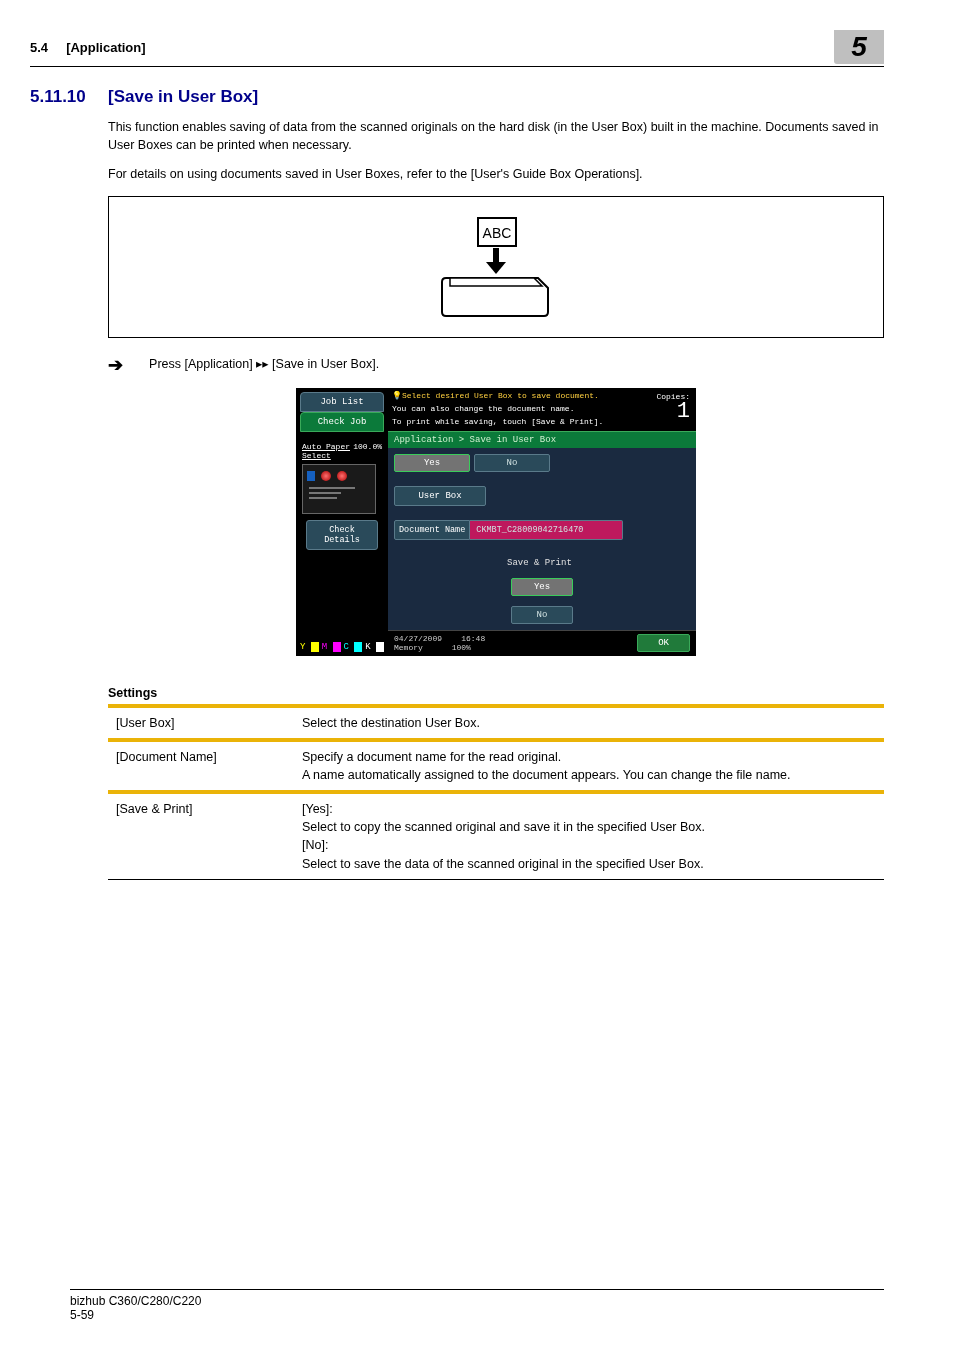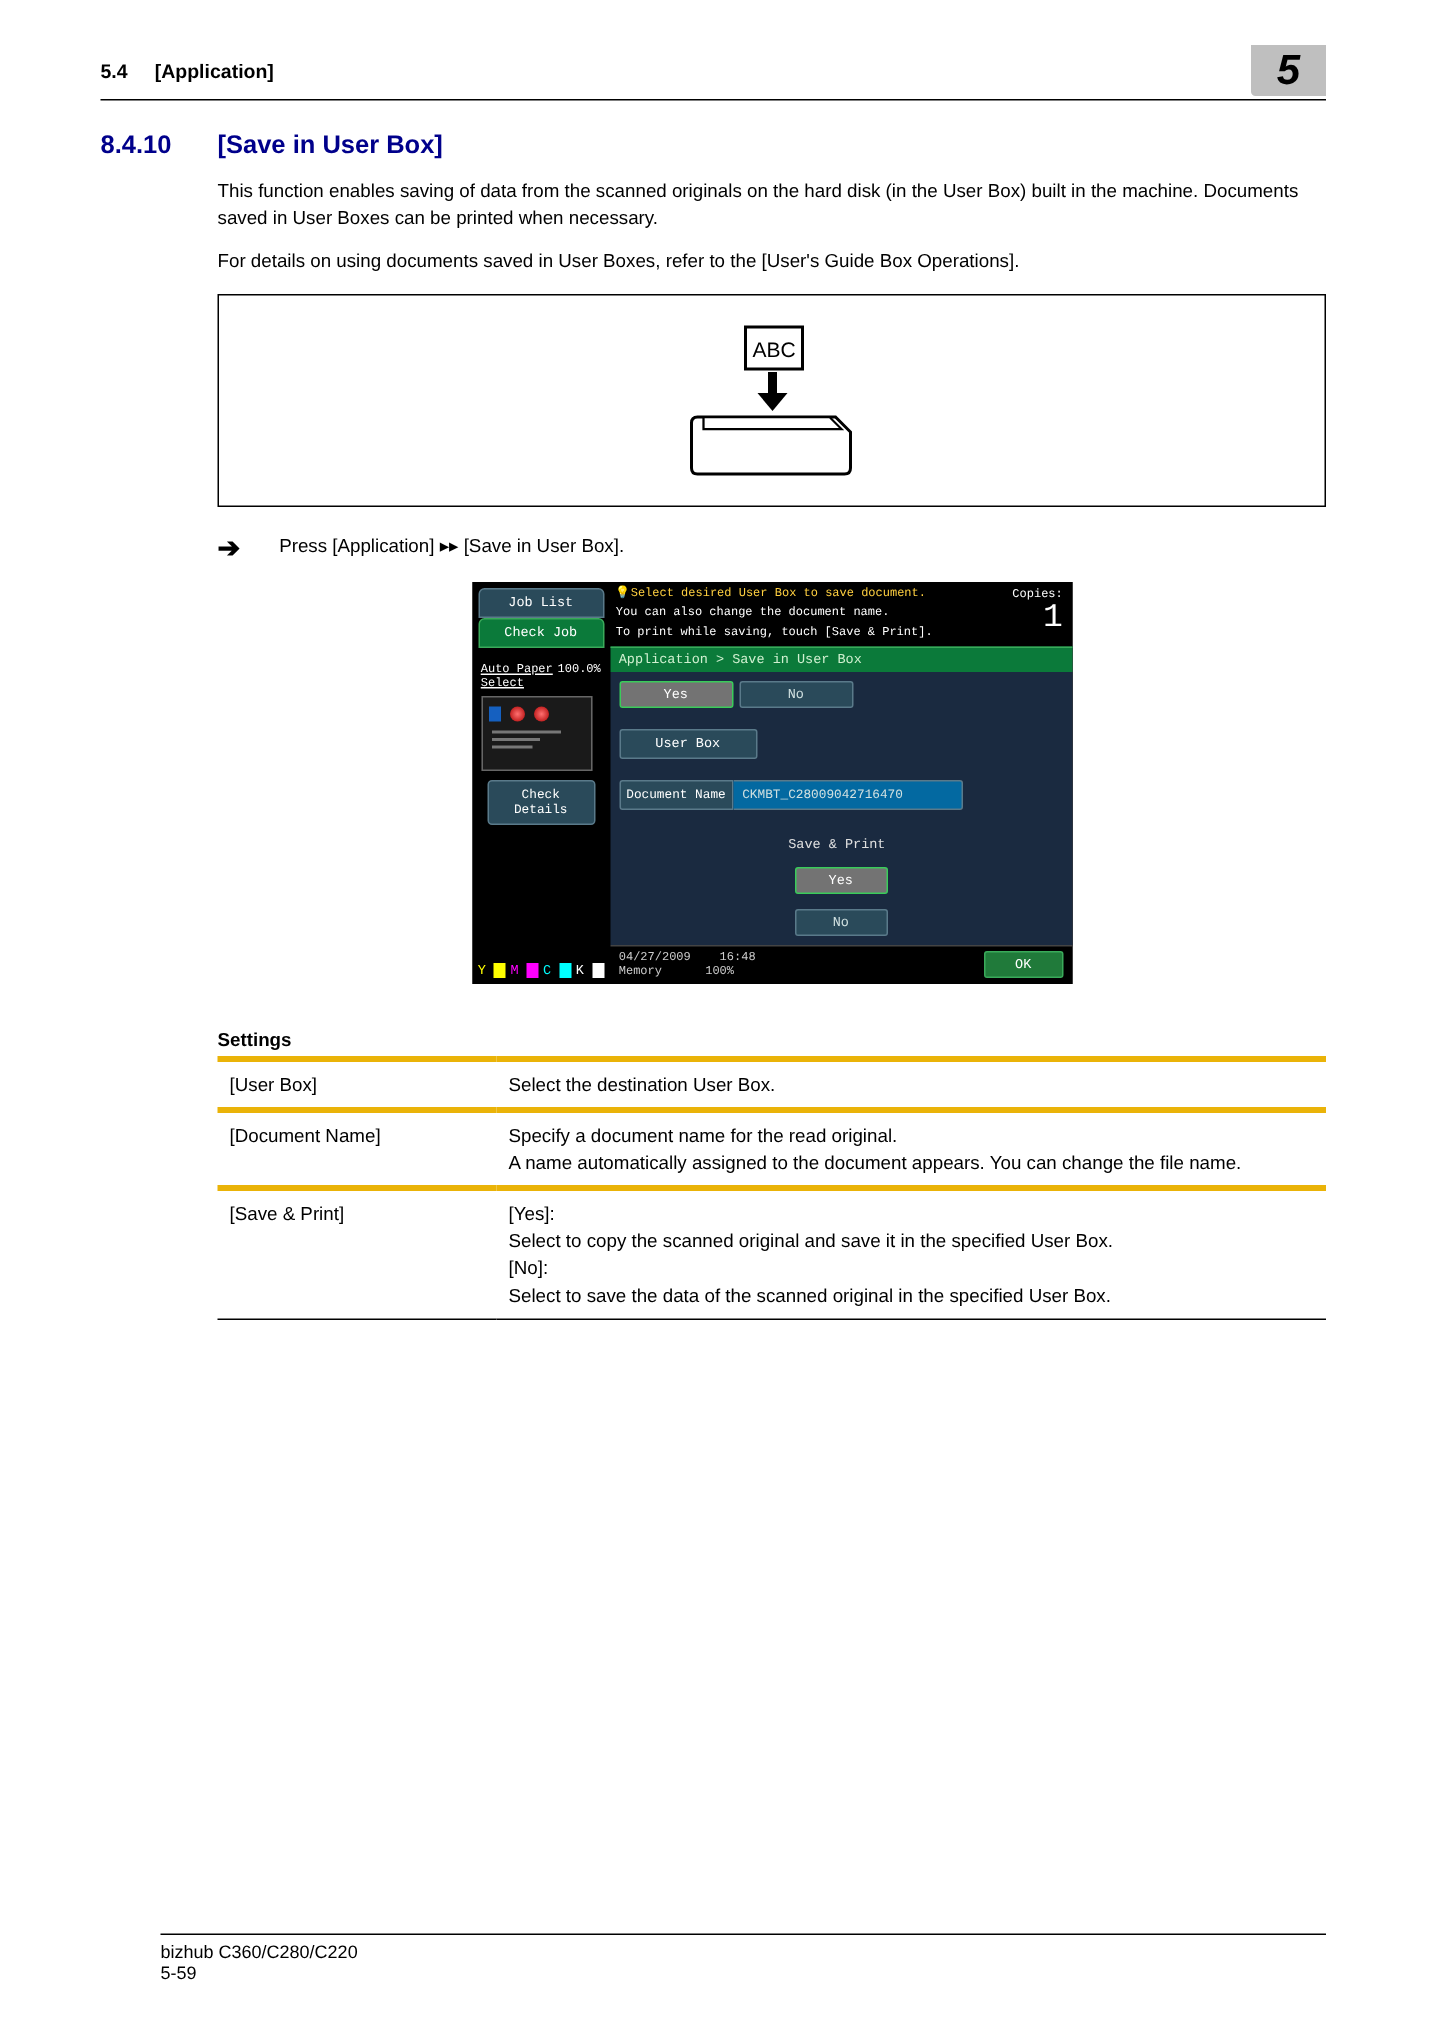--- a/index.html
+++ b/index.html
@@ -12,21 +12,20 @@
     width: 954px;
     height: 1350px;
     position: relative;
     box-sizing: border-box;
   }
   .page {
     padding: 30px 70px 0 30px;
     box-sizing: border-box;
     height: 100%;
     position: relative;
-    margin-left: 37px;
   }
   .header-row {
     display: flex;
     justify-content: space-between;
     align-items: center;
     border-bottom: 1px solid #000;
     padding-bottom: 2px;
     margin-bottom: 20px;
   }
   .header-left {
@@ -244,21 +243,21 @@
   .docname-row { display:flex; align-items:center; margin-bottom:18px;}
   .docname-btn {
     background:#2a4a5a;
     border:1px solid #5a7a8a;
     color:#fff;
     padding: 4px 4px;
     font-size:8.5px;
     border-radius:2px 0 0 2px;
   }
   .docname-field {
-    background:#0369a1;
+    background:#be185d;
     border:1px solid #5a7a8a;
     border-left:none;
     color:#d0e0e0;
     padding: 4px 6px;
     font-size:8.5px;
     flex:1;
     max-width:140px;
     border-radius:0 2px 2px 0;
   }
   .saveprint-row { display:flex; gap:10px; align-items:center;flex-direction:column;}
@@ -320,21 +319,21 @@
 
   <div class="header-row">
     <div class="header-left">
       <span>5.4</span>&nbsp;&nbsp;&nbsp;&nbsp;
       <span>[Application]</span>
     </div>
     <div class="chapter-box">5</div>
   </div>
 
   <div class="section-row">
-    <div class="section-num">8.4.10</div>
+    <div class="section-num">5.11.10</div>
     <div class="section-title">[Save in User Box]</div>
   </div>
 
   <div class="body-text">This function enables saving of data from the scanned originals on the hard disk (in the User Box) built in the machine. Documents saved in User Boxes can be printed when necessary.</div>
   <div class="body-text">For details on using documents saved in User Boxes, refer to the [User's Guide Box Operations].</div>
 
   <div class="figure-box">
     <svg class="scanner-svg" width="140" height="110" viewBox="0 0 140 110">
       <rect x="52" y="6" width="38" height="28" fill="#fff" stroke="#000" stroke-width="2"></rect>
       <text x="71" y="26" font-size="14" font-family="Arial" text-anchor="middle">ABC</text>

